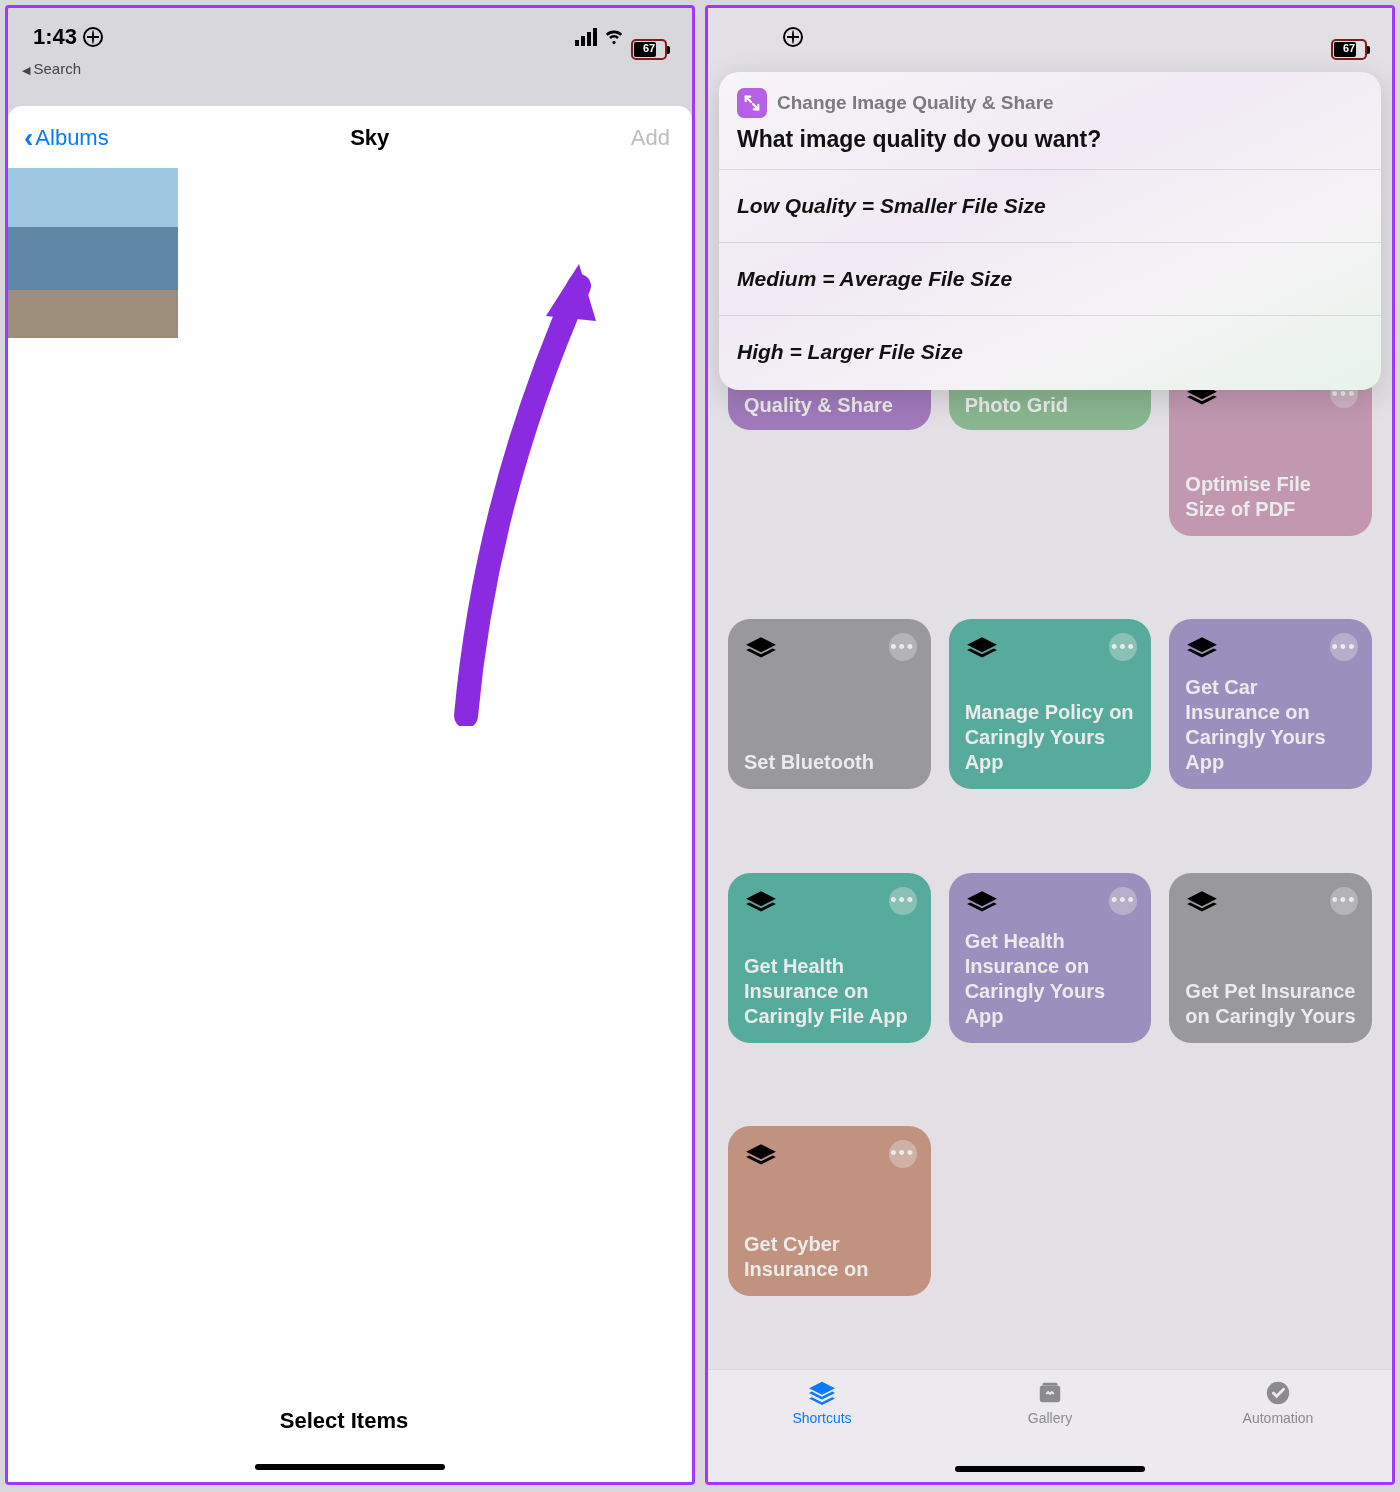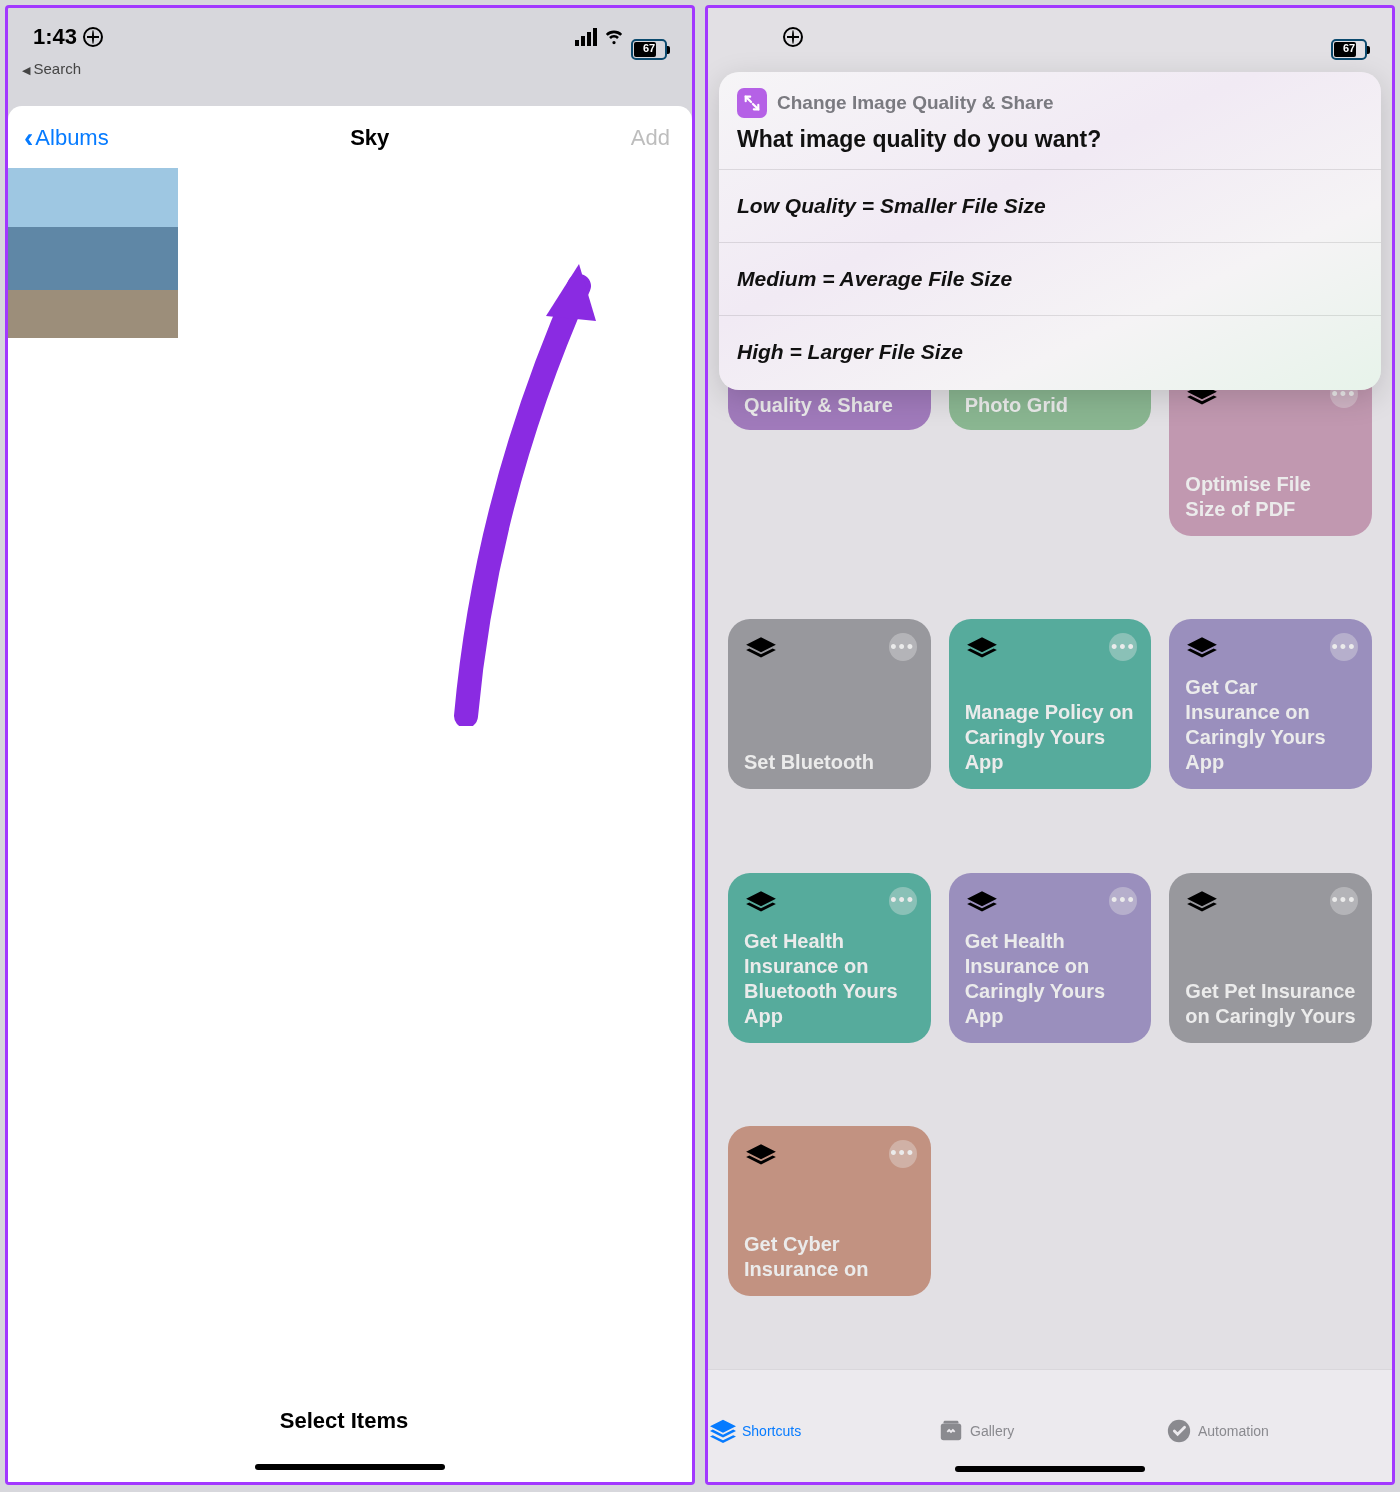--- a/index.html
+++ b/index.html
@@ -30,21 +30,21 @@
 .globe-icon { width:20px; height:20px; border:2px solid #000; border-radius:50%; position:relative; display:inline-block; }
 .globe-icon::before { content:""; position:absolute; left:2px; right:2px; top:7px; height:2px; background:#000; }
 .globe-icon::after { content:""; position:absolute; top:1px; bottom:1px; left:7px; width:2px; background:#000; border-radius:50%; }
 .cell-icon { display:flex; align-items:flex-end; gap:2px; }
 .cell-icon span { width:4px; background:#000; display:inline-block; }
 .cell-icon span:nth-child(1){height:6px;}
 .cell-icon span:nth-child(2){height:10px;}
 .cell-icon span:nth-child(3){height:14px;}
 .cell-icon span:nth-child(4){height:18px;}
 .wifi-icon svg { width:22px; height:22px; }
-.batt { position:relative; width:36px; height:21px; border:2px solid #0c4a6e; border-radius:5px;margin-top:24px; }
+.batt { position:relative; width:36px; height:21px; border:2px solid #7f1d1d; border-radius:5px;margin-top:24px; }
 .batt::after { content:""; position:absolute; right:-5px; top:5px; width:3px; height:8px; background:#000; border-radius:0 2px 2px 0; }
 .batt-fill { position:absolute; left:1px; top:1px; bottom:1px; width:68%; background:#000; border-radius:2px; }
 .batt-txt { position:absolute; left:0; right:0; top:0; bottom:0; font-size:11px; font-weight:700; color:#fff; text-align:center; line-height:15px; }
 
 .back-search { padding: 4px 14px; font-size:15px; color:#444; }
 .back-search::before { content:"◀ "; font-size:11px; }
 
 
 .left-content {
   position:absolute; left:0; right:0; top:98px; bottom:0;
@@ -96,21 +96,21 @@
 }
 .sheet-head { display:flex; align-items:center; gap:10px; padding:16px 18px 8px; }
 .sheet-app-icon { width:30px; height:30px; border-radius:7px; background:#b561e6; display:flex; align-items:center; justify-content:center; color:#fff; }
 .sheet-app-name { color:#7a7a80; font-size:19px; font-weight:600; }
 .sheet-q { padding:0 18px 16px; font-size:23px; font-weight:700; color:#111; }
 .sheet-opt { border-top:1px solid rgba(0,0,0,.10); padding:24px 18px; font-size:21px; font-weight:600; color:#111;font-style:italic; }
 .sheet-opt:last-child { padding-bottom:26px; }
 
 
 .tabbar { position:absolute; left:0; right:0; bottom:0; height:113px; background:#eceaee; display:flex; border-top:1px solid rgba(0,0,0,.08); }
-.tab { flex:1; display:flex; align-items:center; justify-content:flex-start; padding-top:10px; gap:4px; color:#8a8a8f; font-size:14px; }
+.tab { flex:1; display:flex; flex-direction:column; align-items:center; justify-content:flex-start; padding-top:10px; gap:4px; color:#8a8a8f; font-size:14px; }
 .tab.active { color:#067bff; }
 .tab-icon { width:30px; height:26px; }
 .right .home-ind { bottom:10px; }
 .stack-icon path { fill:currentColor; }
 
 
 </style>
 </head>
 <body>
 
@@ -220,21 +220,21 @@
           <path fill="rgba(255,255,255,.9)" d="M16 2l14 7-14 7L2 9l14-7zm-14 12l14 7 14-7-3-1.5L16 18 5 12.5 2 14z"></path>
         </svg>
         <div class="sc-more">•••</div>
         <div class="sc-label">Get Car Insurance on Caringly Yours App</div>
       </div>
       <div class="sc-card c-teal">
         <svg class="sc-icon stack-icon" viewBox="0 0 32 28">
           <path fill="rgba(255,255,255,.9)" d="M16 2l14 7-14 7L2 9l14-7zm-14 12l14 7 14-7-3-1.5L16 18 5 12.5 2 14z"></path>
         </svg>
         <div class="sc-more">•••</div>
-        <div class="sc-label">Get Health Insurance on Bluetooth Yours App</div>
+        <div class="sc-label">Get Health Insurance on Caringly File App</div>
       </div>
       <div class="sc-card c-lav">
         <svg class="sc-icon stack-icon" viewBox="0 0 32 28">
           <path fill="rgba(255,255,255,.9)" d="M16 2l14 7-14 7L2 9l14-7zm-14 12l14 7 14-7-3-1.5L16 18 5 12.5 2 14z"></path>
         </svg>
         <div class="sc-more">•••</div>
         <div class="sc-label">Get Health Insurance on Caringly Yours App</div>
       </div>
       <div class="sc-card c-gray">
         <svg class="sc-icon stack-icon" viewBox="0 0 32 28">

